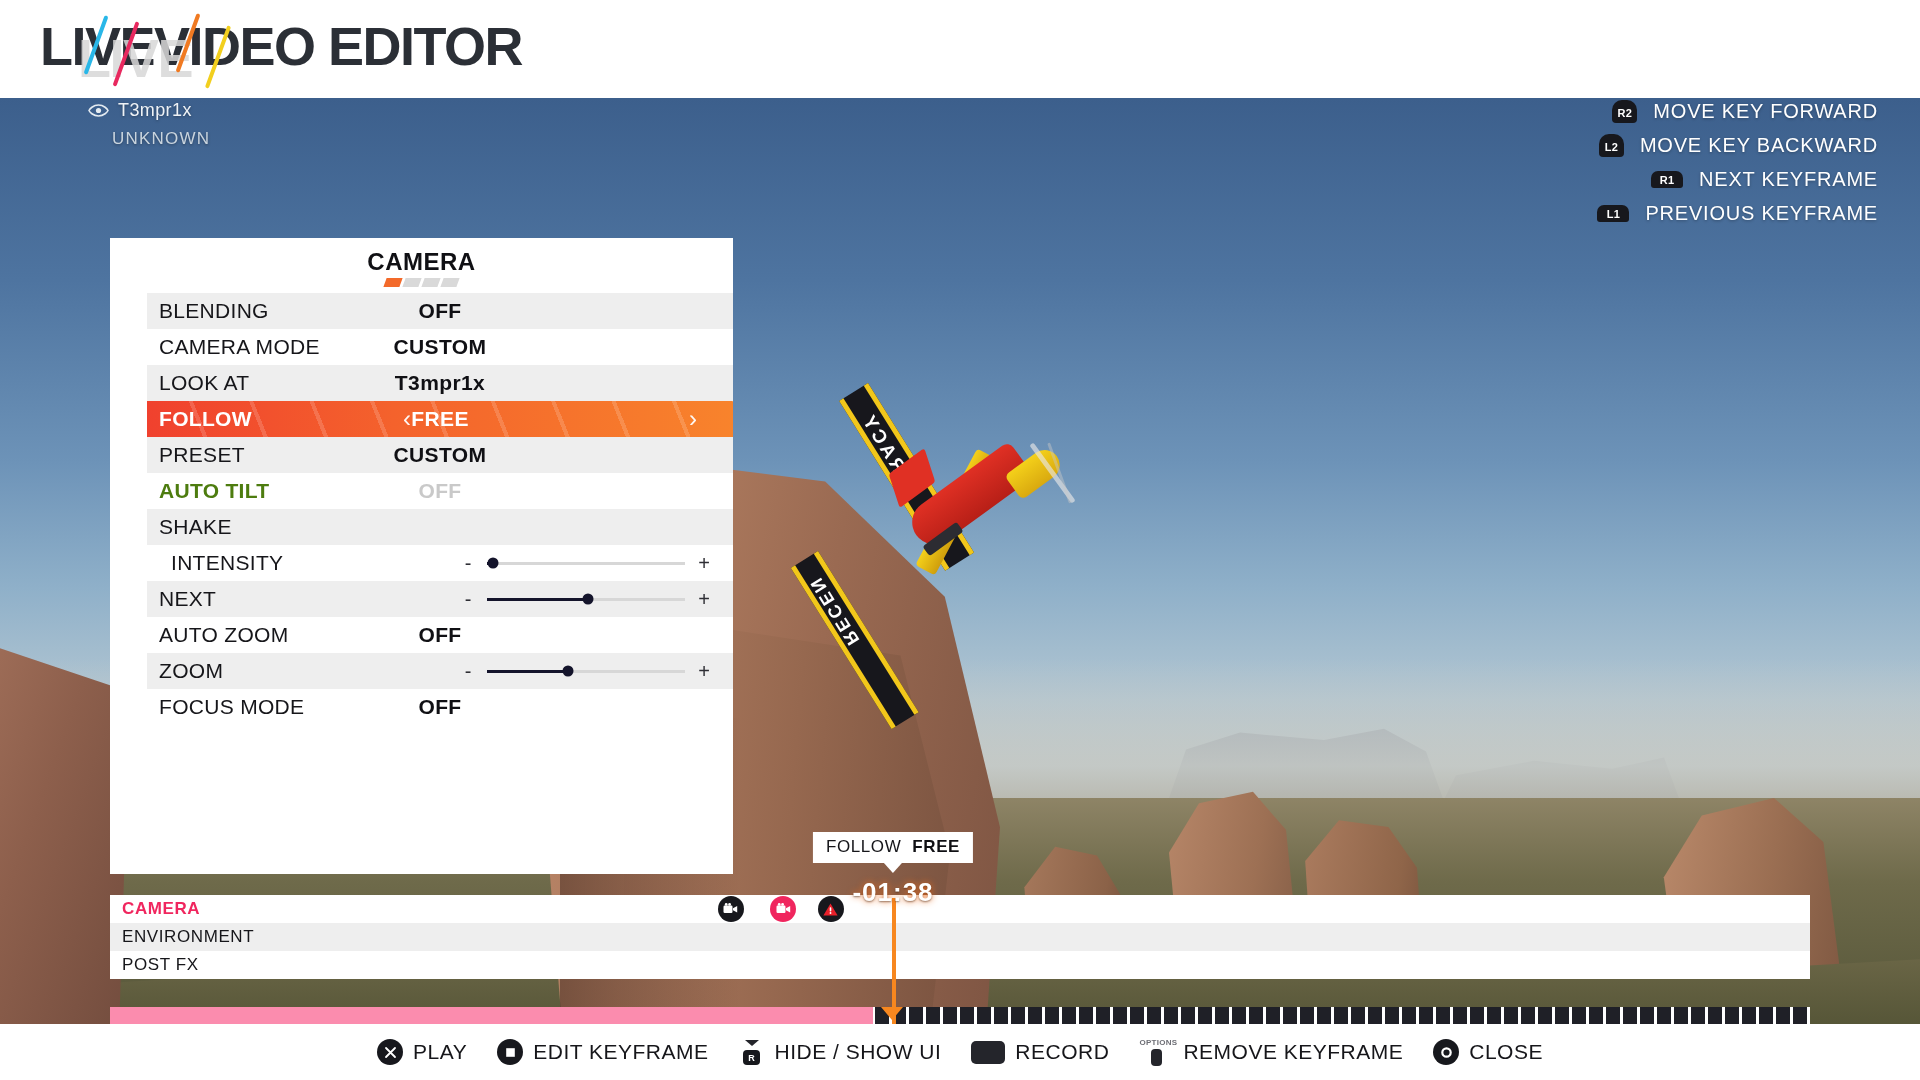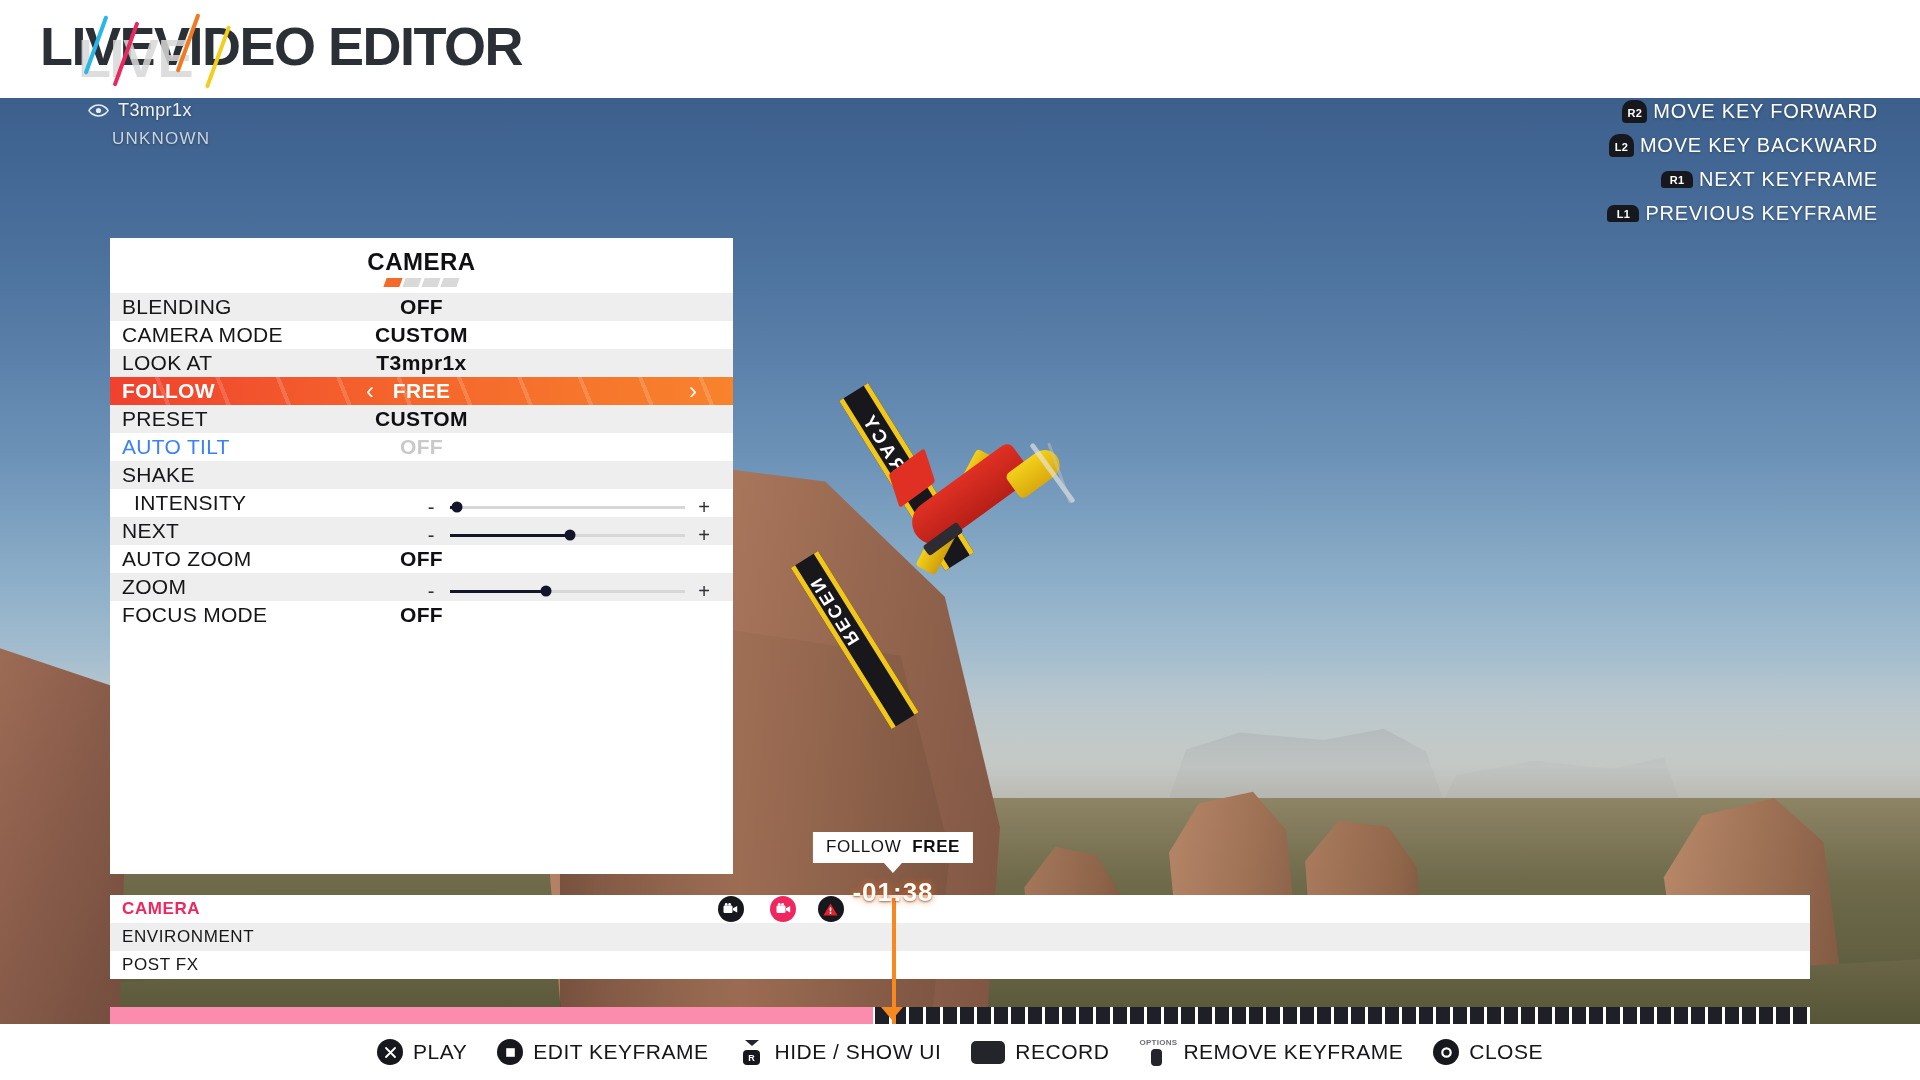--- a/index.html
+++ b/index.html
@@ -181,21 +181,21 @@
     color: #c9d4de; font-size: 17px; letter-spacing: 1.2px;
     margin-left: 24px; margin-top: 7px;
     text-shadow: 0 1px 3px rgba(0,0,0,.35);
   }
 
   
   #hud-right {
     position: absolute; right: 42px; top: 0px; z-index: 20;
     display: flex; flex-direction: column; gap: 7px; align-items: flex-end;
   }
-  .hint-row { display: flex; align-items: center; gap: 6px; height: 27px; }
+  .hint-row { display: flex; align-items: center; gap: 16px; height: 27px; }
   .hint-label {
     color: #ffffff; font-size: 20px; letter-spacing: .8px;
     text-shadow: 0 1px 3px rgba(0,0,0,.30);
   }
   .btn-glyph {
     background: #17181d; color: #ffffff; font-size: 11px; font-weight: 700;
     display: flex; align-items: center; justify-content: center;
     letter-spacing: .2px;
   }
   .glyph-trigger { width: 25px; height: 23px; border-radius: 10px 10px 4px 4px; padding-top: 3px; }
@@ -214,36 +214,36 @@
     font-size: 24px; font-weight: 800; color: #101014; letter-spacing: .5px;
   }
   #panel-segments {
     position: absolute; left: 0; right: 0; top: 40px;
     display: flex; justify-content: center; gap: 3px;
   }
   .seg { width: 16px; height: 9px; transform: skewX(-20deg); background: #d9d9d9; }
   .seg.on { background: #f36a2a; }
 
   .row {
-    height: 28px; display: flex; align-items: center;
-    padding: 0 10px 0 12px; position: relative;
+    height: 36px; display: flex; align-items: center;
+    padding: 0 10px 0 12px; position: relative; margin-left: 37px;
   }
   .row.odd  { background: #eeeeee; }
   .row.even { background: #ffffff; }
   .row-label {
     font-size: 21px; color: #16161a; letter-spacing: .3px; flex: 0 0 auto;
     font-weight: 400;
   }
   .row-label.indent { padding-left: 12px; }
   .row-value {
     position: absolute; left: 0; right: 0; text-align: center;
     font-size: 21px; font-weight: 800; color: #101014; letter-spacing: .4px;
     pointer-events: none;
   }
-  .row.disabled .row-label { color: #3b82f6; }
+  .row.disabled .row-label { color: #4d7c0f; font-weight: bold; }
   .row.disabled .row-value { color: #c9c9c9; }
 
   .row.selected {
     background: linear-gradient(90deg, #f0412e 0%, #f4622c 42%, #f8832c 100%);
   }
   .row.selected::after {
     content: ""; position: absolute; inset: 0; pointer-events: none;
     background:
       repeating-linear-gradient(68deg, rgba(255,255,255,0) 0px, rgba(255,255,255,0) 52px,
       rgba(255,255,255,.16) 52px, rgba(255,255,255,.16) 56px);

